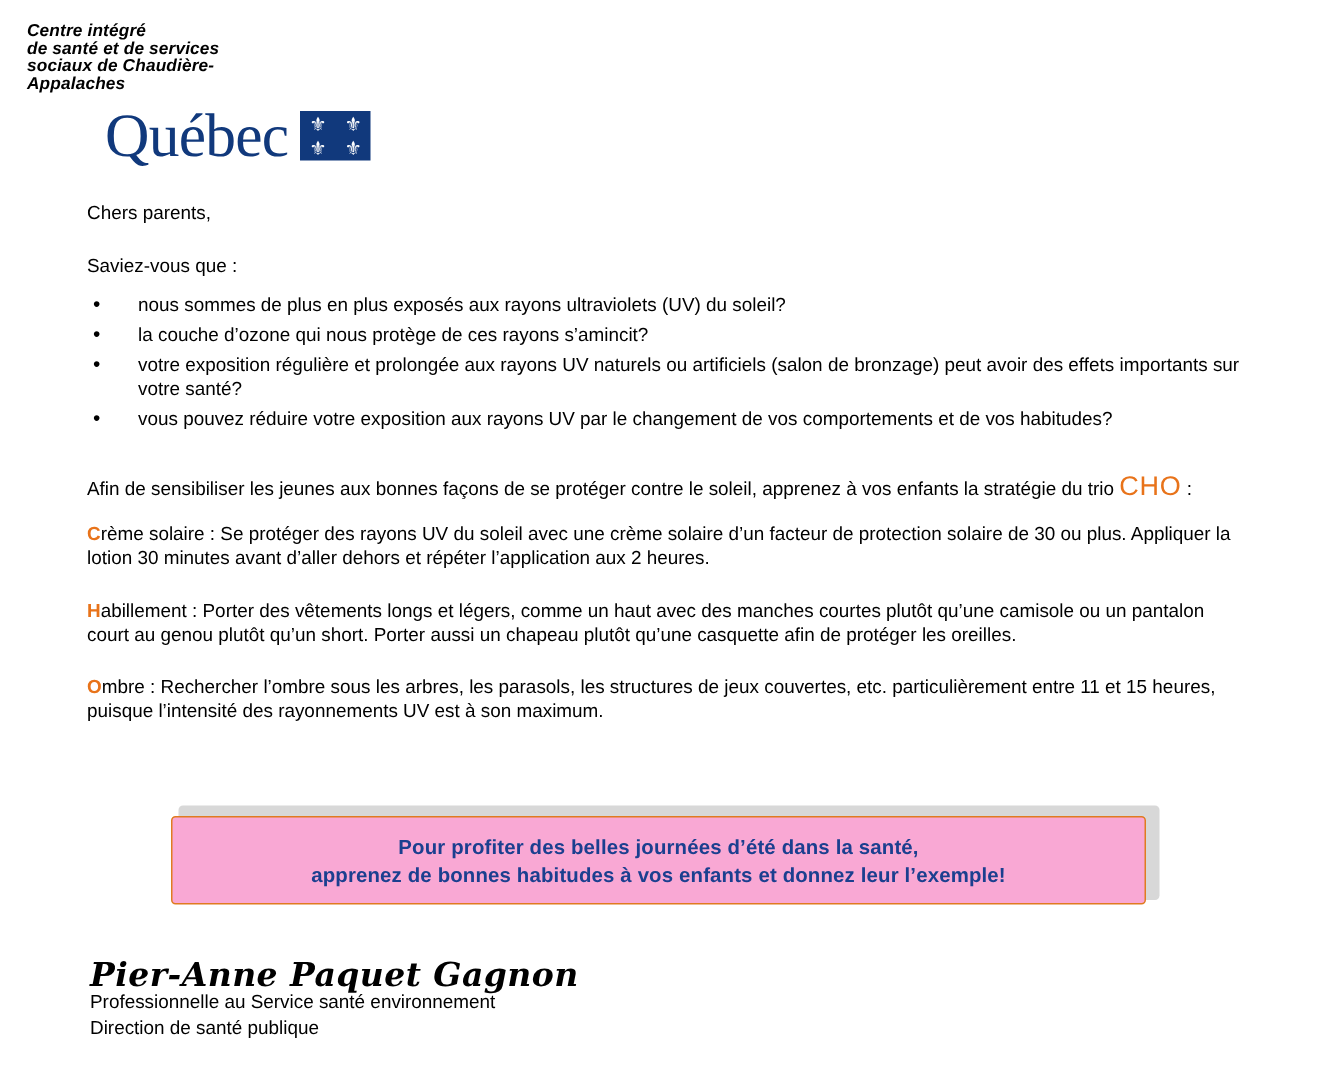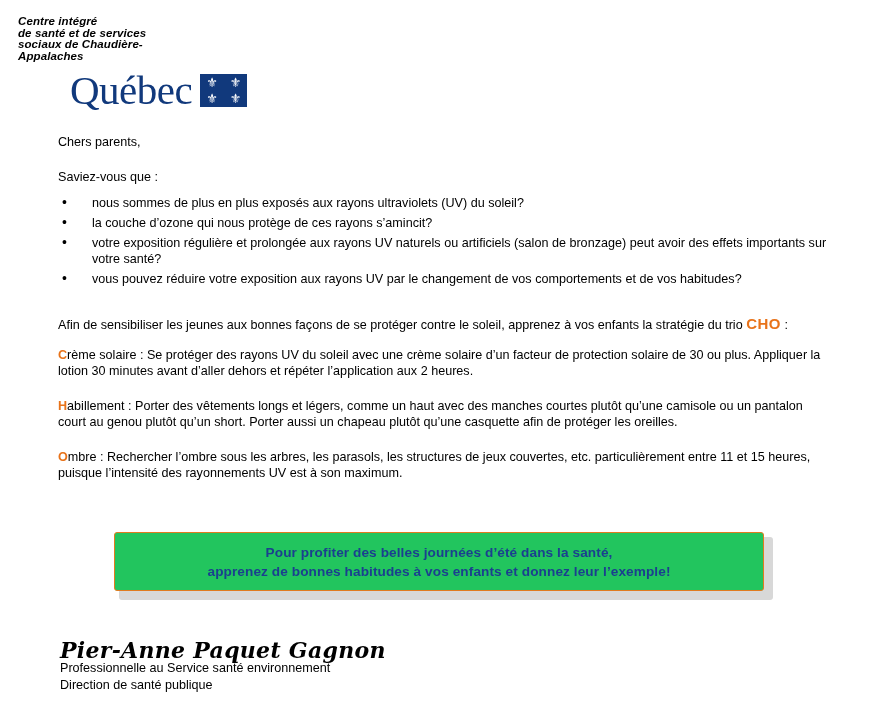--- a/index.html
+++ b/index.html
@@ -108,22 +108,22 @@
     line-height: 16px;
     color: #000;
   }
 
   .cho-letter {
     color: #e8731a;
     font-weight: bold;
   }
   .cho-word {
     color: #e8731a;
-    font-weight: bold;
-    font-size: 15px;
+    font-weight: normal;
+    font-size: 18px;
     letter-spacing: 0.5px;
   }
   .cho-head {
     color: #000000;
   }
 
   
   .callout-wrap {
     position: absolute;
     left: 114px;
@@ -136,24 +136,24 @@
     left: 5px;
     top: 5px;
     width: 654px;
     height: 63px;
     background: #d8d8d8;
     border-radius: 3px;
   }
   .callout {
     position: absolute;
     left: 0;
-    top: 0;
+    top: 12px;
     width: 648px;
     height: 57px;
-    background: #22c55e;
+    background: #f9a8d4;
     border: 1px solid #e07b20;
     border-radius: 3px;
     display: flex;
     align-items: center;
     justify-content: center;
     text-align: center;
   }
   .callout-text {
     color: #1b3f8f;
     font-weight: bold;

